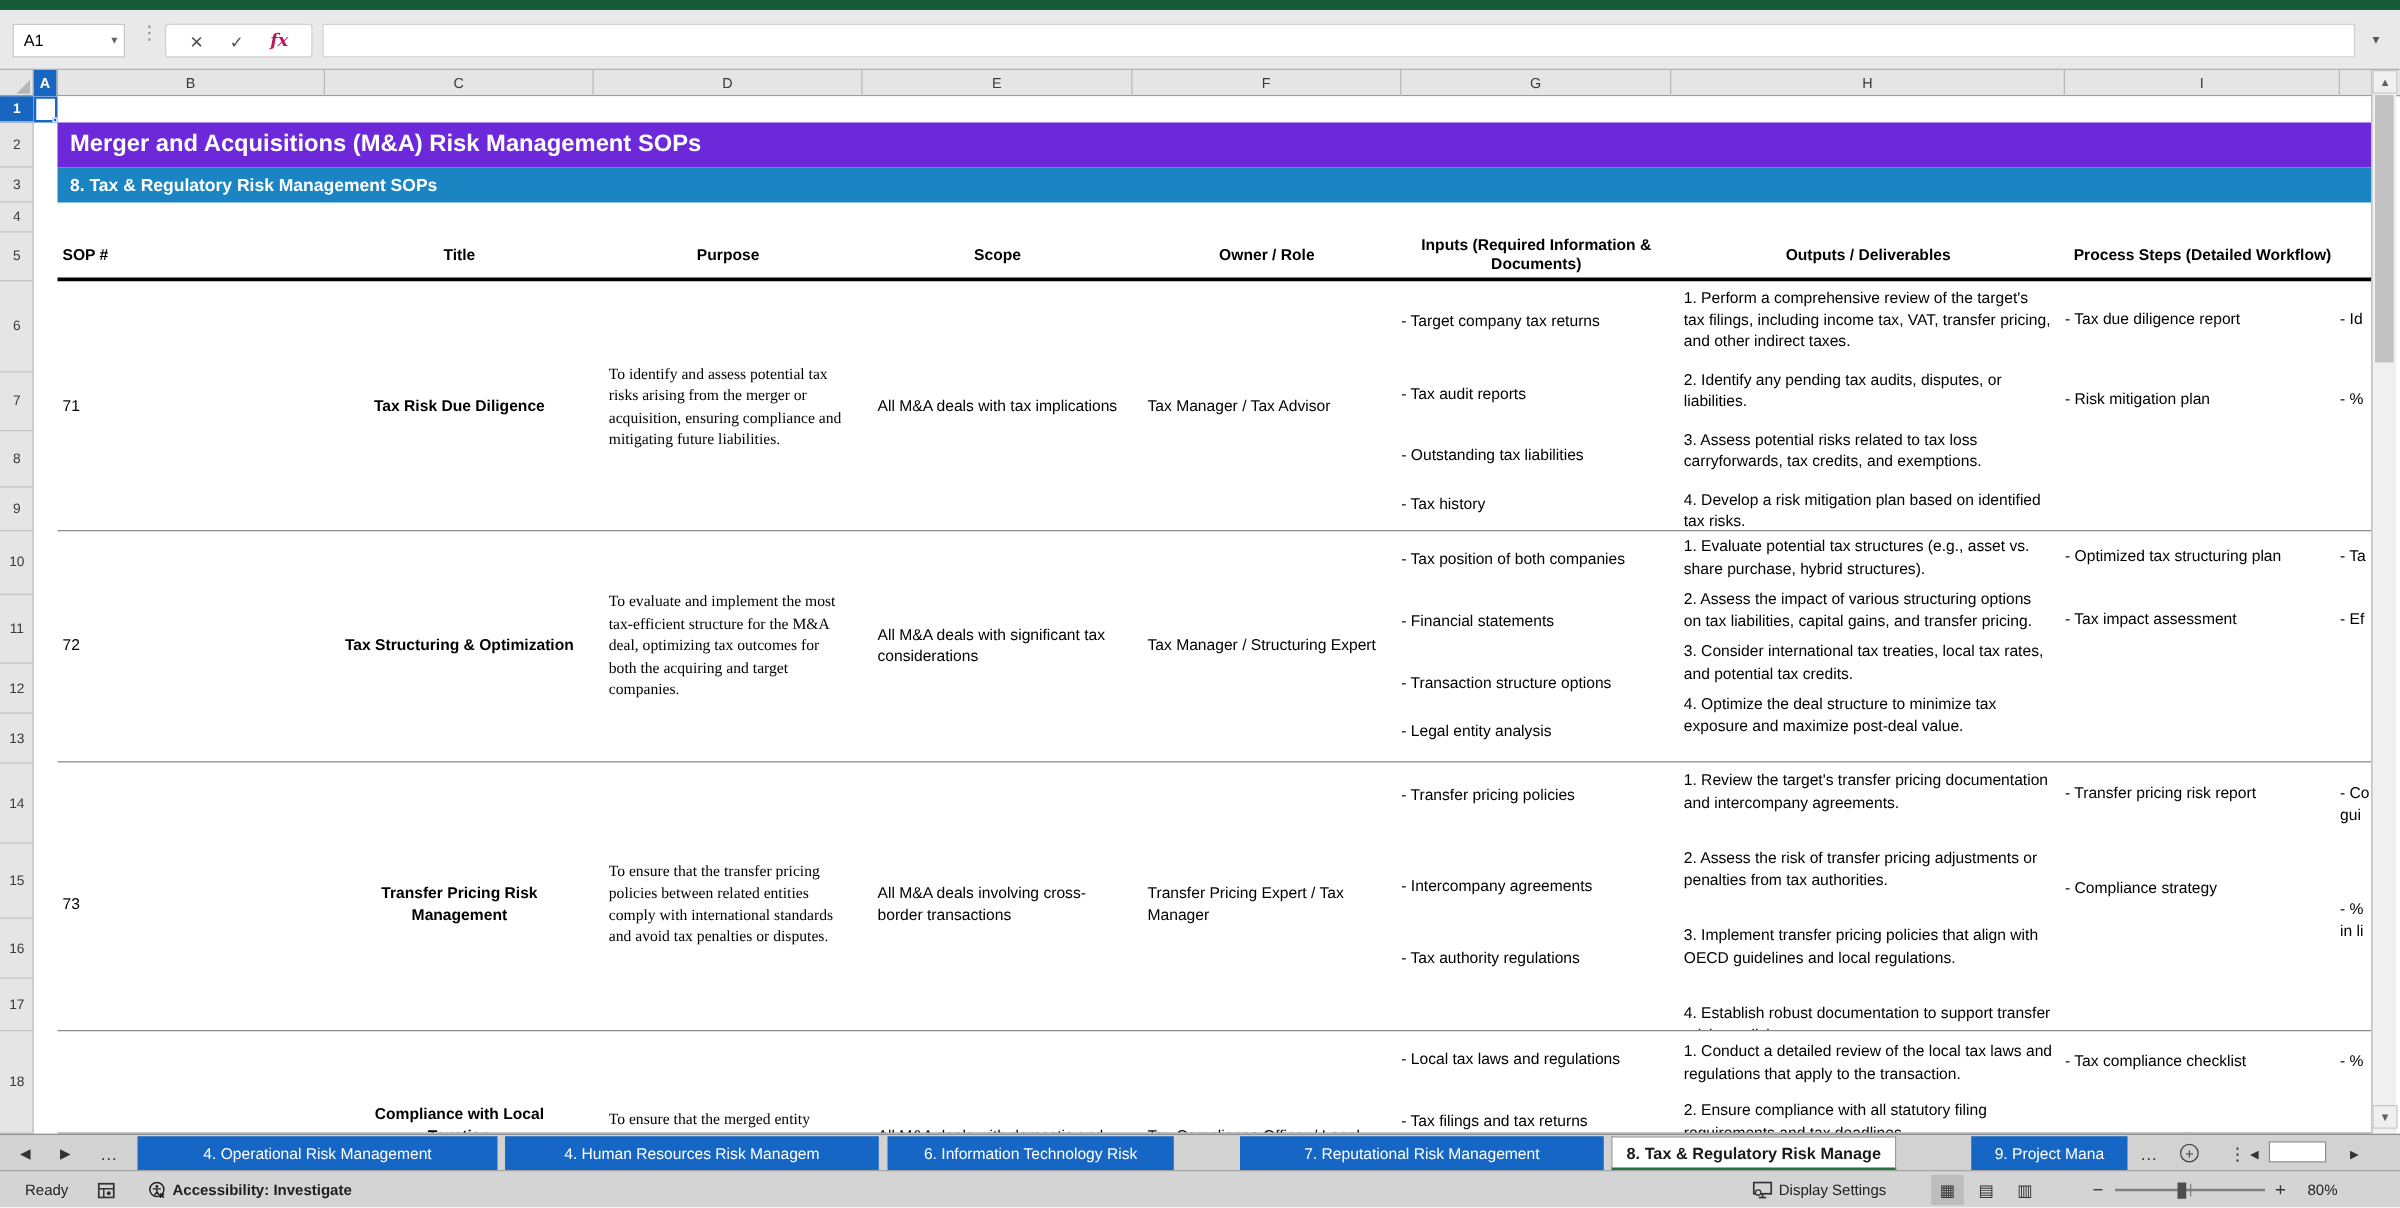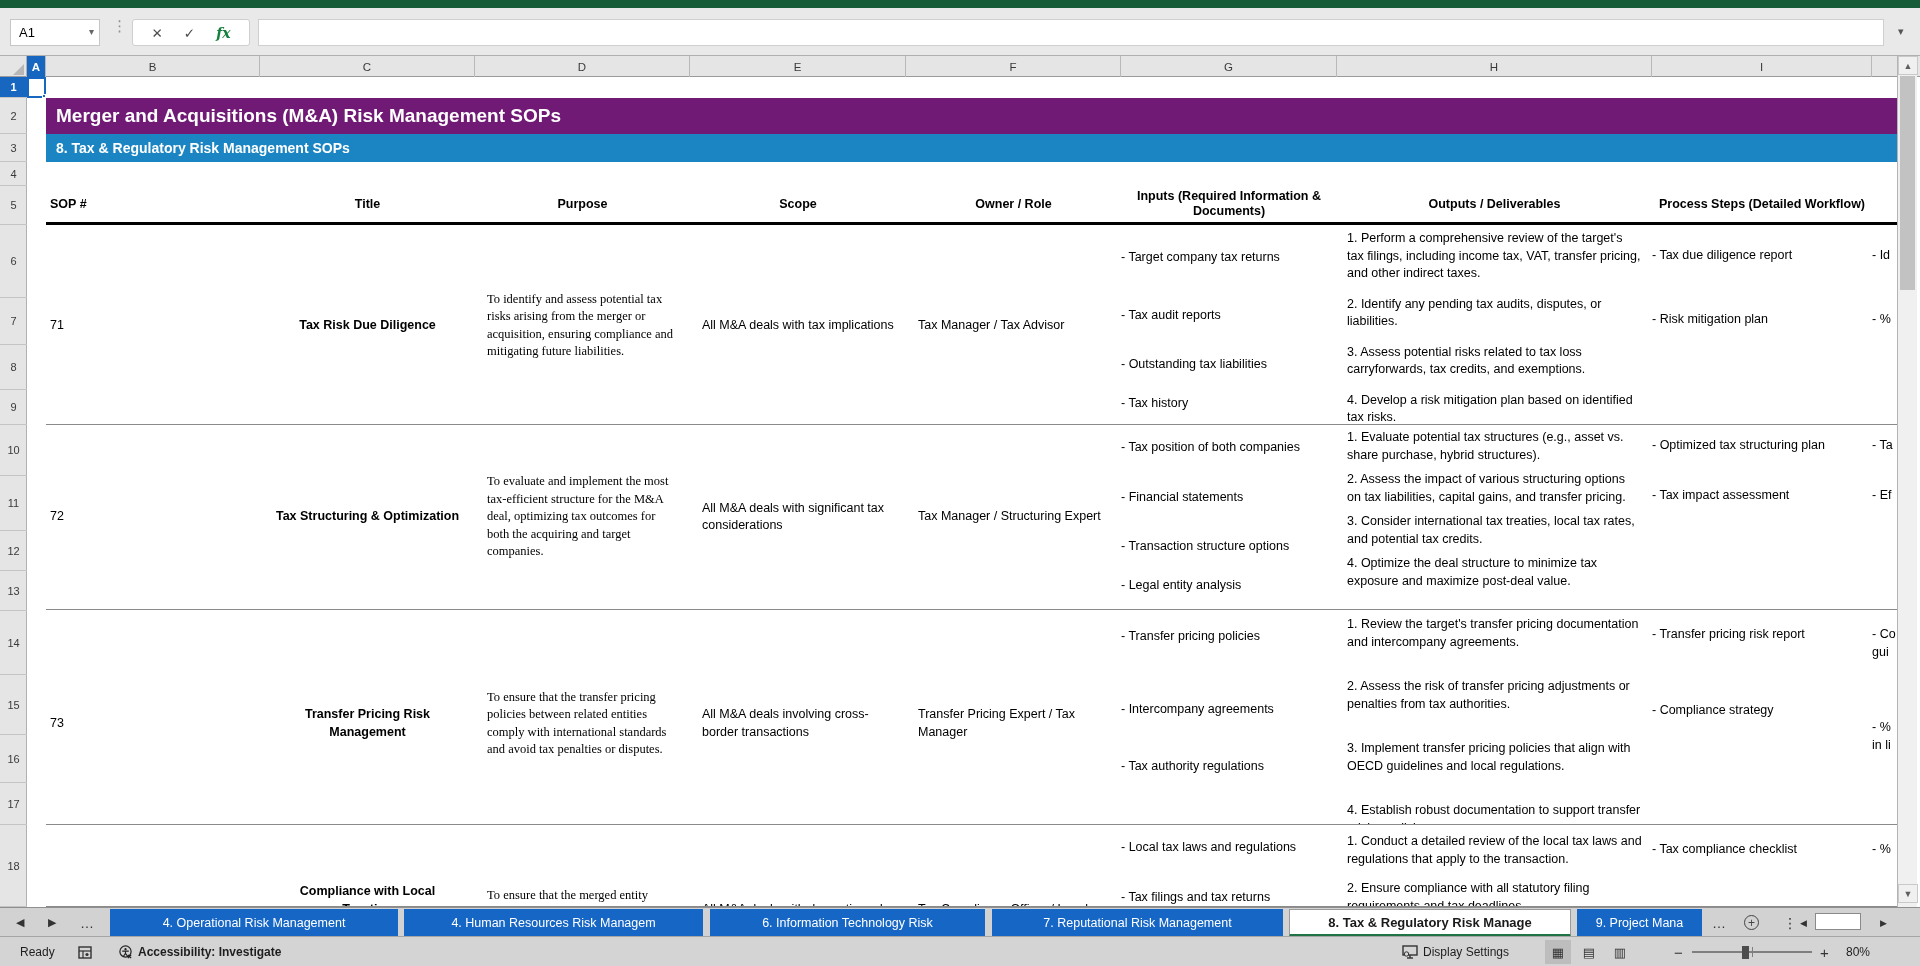--- a/index.html
+++ b/index.html
@@ -13,21 +13,21 @@
 
   
   .fbar{left:0;top:8px;width:1920px;height:48px;background:#e9e9e9;border-bottom:1px solid #b0b0b0;}
   .namebox{position:absolute;left:10px;top:11px;width:90px;height:27px;background:#fff;border:1px solid #c6c6c6;
            display:flex;align-items:center;padding-left:8px;font-size:13px;}
   .nb-arrow{position:absolute;right:5px;top:6px;color:#666;font-size:10px;}
   .fb-dots{position:absolute;left:112px;top:9px;color:#8f8f8f;font-size:15px;letter-spacing:0;}
   .fb-group{position:absolute;left:132px;top:11px;width:118px;height:27px;background:#fff;border:1px solid #cfcfcf;border-radius:3px;
             display:flex;align-items:center;justify-content:space-around;padding:0 8px;}
   .fbtn{color:#4d4d4d;font-size:13.5px;cursor:default;}
-  .fbtn.fx{font-family:"DejaVu Serif",serif;font-style:italic;font-weight:bold;font-size:14px;color:#15803d;}
+  .fbtn.fx{font-family:"DejaVu Serif",serif;font-style:italic;font-weight:bold;font-size:14px;color:#be185d;}
   .fb-input{position:absolute;left:258px;top:11px;width:1626px;height:27px;background:#fff;border:1px solid #cfcfcf;}
   .fb-expand{position:absolute;left:1898px;top:17px;color:#555;font-size:11px;}
 
   
   .colhdr{left:0;top:56px;width:1920px;height:21px;background:#e5e5e5;border-bottom:1px solid #9a9a9a;}
   .selall{position:absolute;left:0;top:0;width:27px;height:21px;border-right:1px solid #b1b1b1;}
   .selall .tri{position:absolute;right:2px;bottom:2px;width:0;height:0;
                border-left:11px solid transparent;border-bottom:11px solid #b7b7b7;}
   .colcell{position:absolute;top:0;height:21px;display:flex;align-items:center;justify-content:center;
            font-size:11.5px;color:#3a3a3a;border-right:1px solid #b9b9b9;}
@@ -36,21 +36,21 @@
   
   .rowhdr{left:0;top:77px;width:27px;height:830px;background:#e5e5e5;border-right:1px solid #b1b1b1;}
   .rowcell{position:absolute;left:0;width:27px;display:flex;align-items:center;justify-content:center;
            font-size:11px;color:#3a3a3a;border-bottom:1px solid #c4c4c4;}
   .rowcell.sel{background:#1767c0;color:#fff;font-weight:bold;}
 
   
   .sheet{left:27px;top:77px;width:1870px;height:830px;background:#fff;overflow:hidden;}
   .a1cell{position:absolute;left:0;top:0;width:19px;height:21px;border:2px solid #1767c0;background:#fff;}
   .a1cell .handle{position:absolute;right:-2px;bottom:-2px;width:4px;height:4px;background:#1767c0;border:1px solid #fff;}
-  .blackbar{position:absolute;left:19px;top:21px;width:1851px;height:36px;background:#701a75;color:#fff;
+  .blackbar{position:absolute;left:19px;top:21px;width:1851px;height:36px;background:#6d28d9;color:#fff;
             font-weight:bold;font-size:19px;display:flex;align-items:center;padding-left:10px;}
   .bluebar{position:absolute;left:19px;top:57px;width:1851px;height:28px;background:#1a85c2;color:#fff;
            font-weight:bold;font-size:14px;display:flex;align-items:center;padding-left:10px;}
   .tgrid{display:grid;grid-template-columns:214px 215px 215px 216px 215px 216px 315px 220px 25px;}
   .thead{position:absolute;left:19px;top:109px;width:1851px;height:39px;border-bottom:3px solid #000;}
   .thcell{display:flex;align-items:center;justify-content:center;text-align:center;font-weight:bold;
           font-size:12.5px;line-height:15px;padding:0 6px;}
   .thcell.first{justify-content:flex-start;text-align:left;padding-left:4px;}
   .blocks{position:absolute;left:19px;top:148px;width:1851px;}
   .block{position:relative;border-bottom:1px solid #8a8a8a;overflow:hidden;}
@@ -352,23 +352,23 @@
     <div class="vs-arrow" style="top:828px;">▼</div>
   </div>
 
   <div class="abs tabbar">
     <div class="tab-nav" style="left:16px;">◀</div>
     <div class="tab-nav" style="left:48px;">▶</div>
     <div class="tab-nav" style="left:80px;font-size:14px;">…</div>
     <div id="sheettabs">
         <div class="stab" style="left: 110px; width: 288px;">4. Operational Risk Management</div>
         <div class="stab" style="left: 404px; width: 299px;">4. Human Resources Risk Managem</div>
-        <div class="stab" style="left: 710px; width: 275px;">6. Information Technology Risk</div>
+        <div class="stab" style="left: 710px; width: 229px;">6. Information Technology Risk</div>
         <div class="stab" style="left: 992px; width: 291px;">7. Reputational Risk Management</div>
-        <div class="stab active" style="left: 1289px; width: 282px;">8. Tax &amp; Regulatory Risk Manage</div>
+        <div class="stab active" style="left: 1289px; width: 228px;">8. Tax &amp; Regulatory Risk Manage</div>
         <div class="stab" style="left: 1577px; width: 125px;">9. Project Mana</div>
       </div>
     <div class="tb-icon" style="left:1712px;font-size:14px;">…</div>
     <div class="tb-icon" style="left:1744px;">
       <span class="addsheet">+</span>
     </div>
     <div class="tb-icon" style="left:1783px;font-size:14px;">⋮</div>
     <div class="tb-icon" style="left:1800px;font-size:9px;">◀</div>
     <div class="hthumb" style="left:1815px;"></div>
     <div class="tb-icon" style="left:1880px;font-size:9px;">▶</div>

